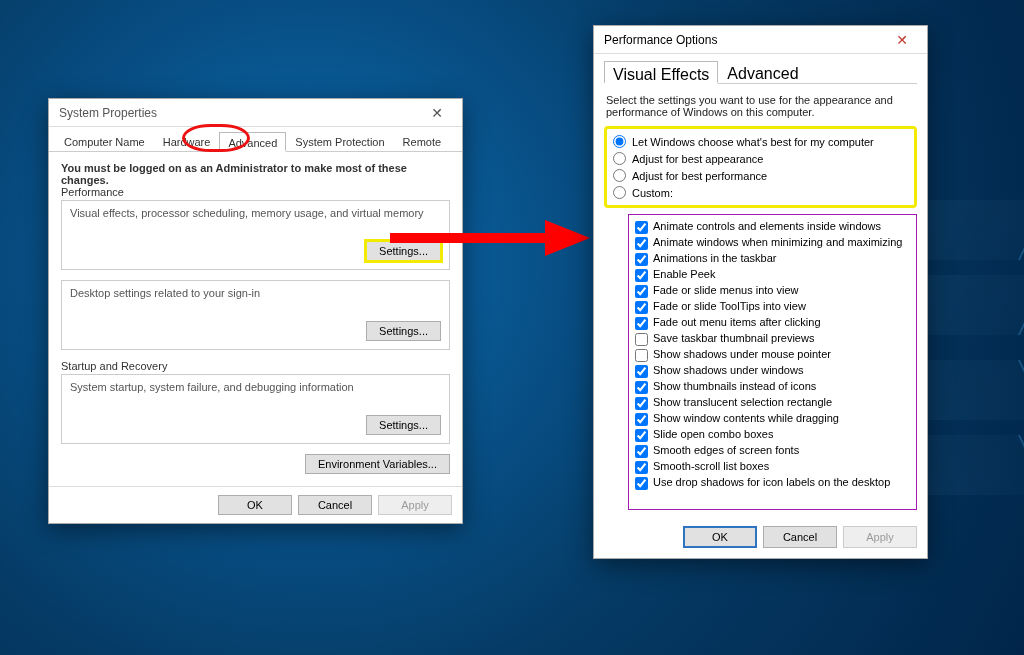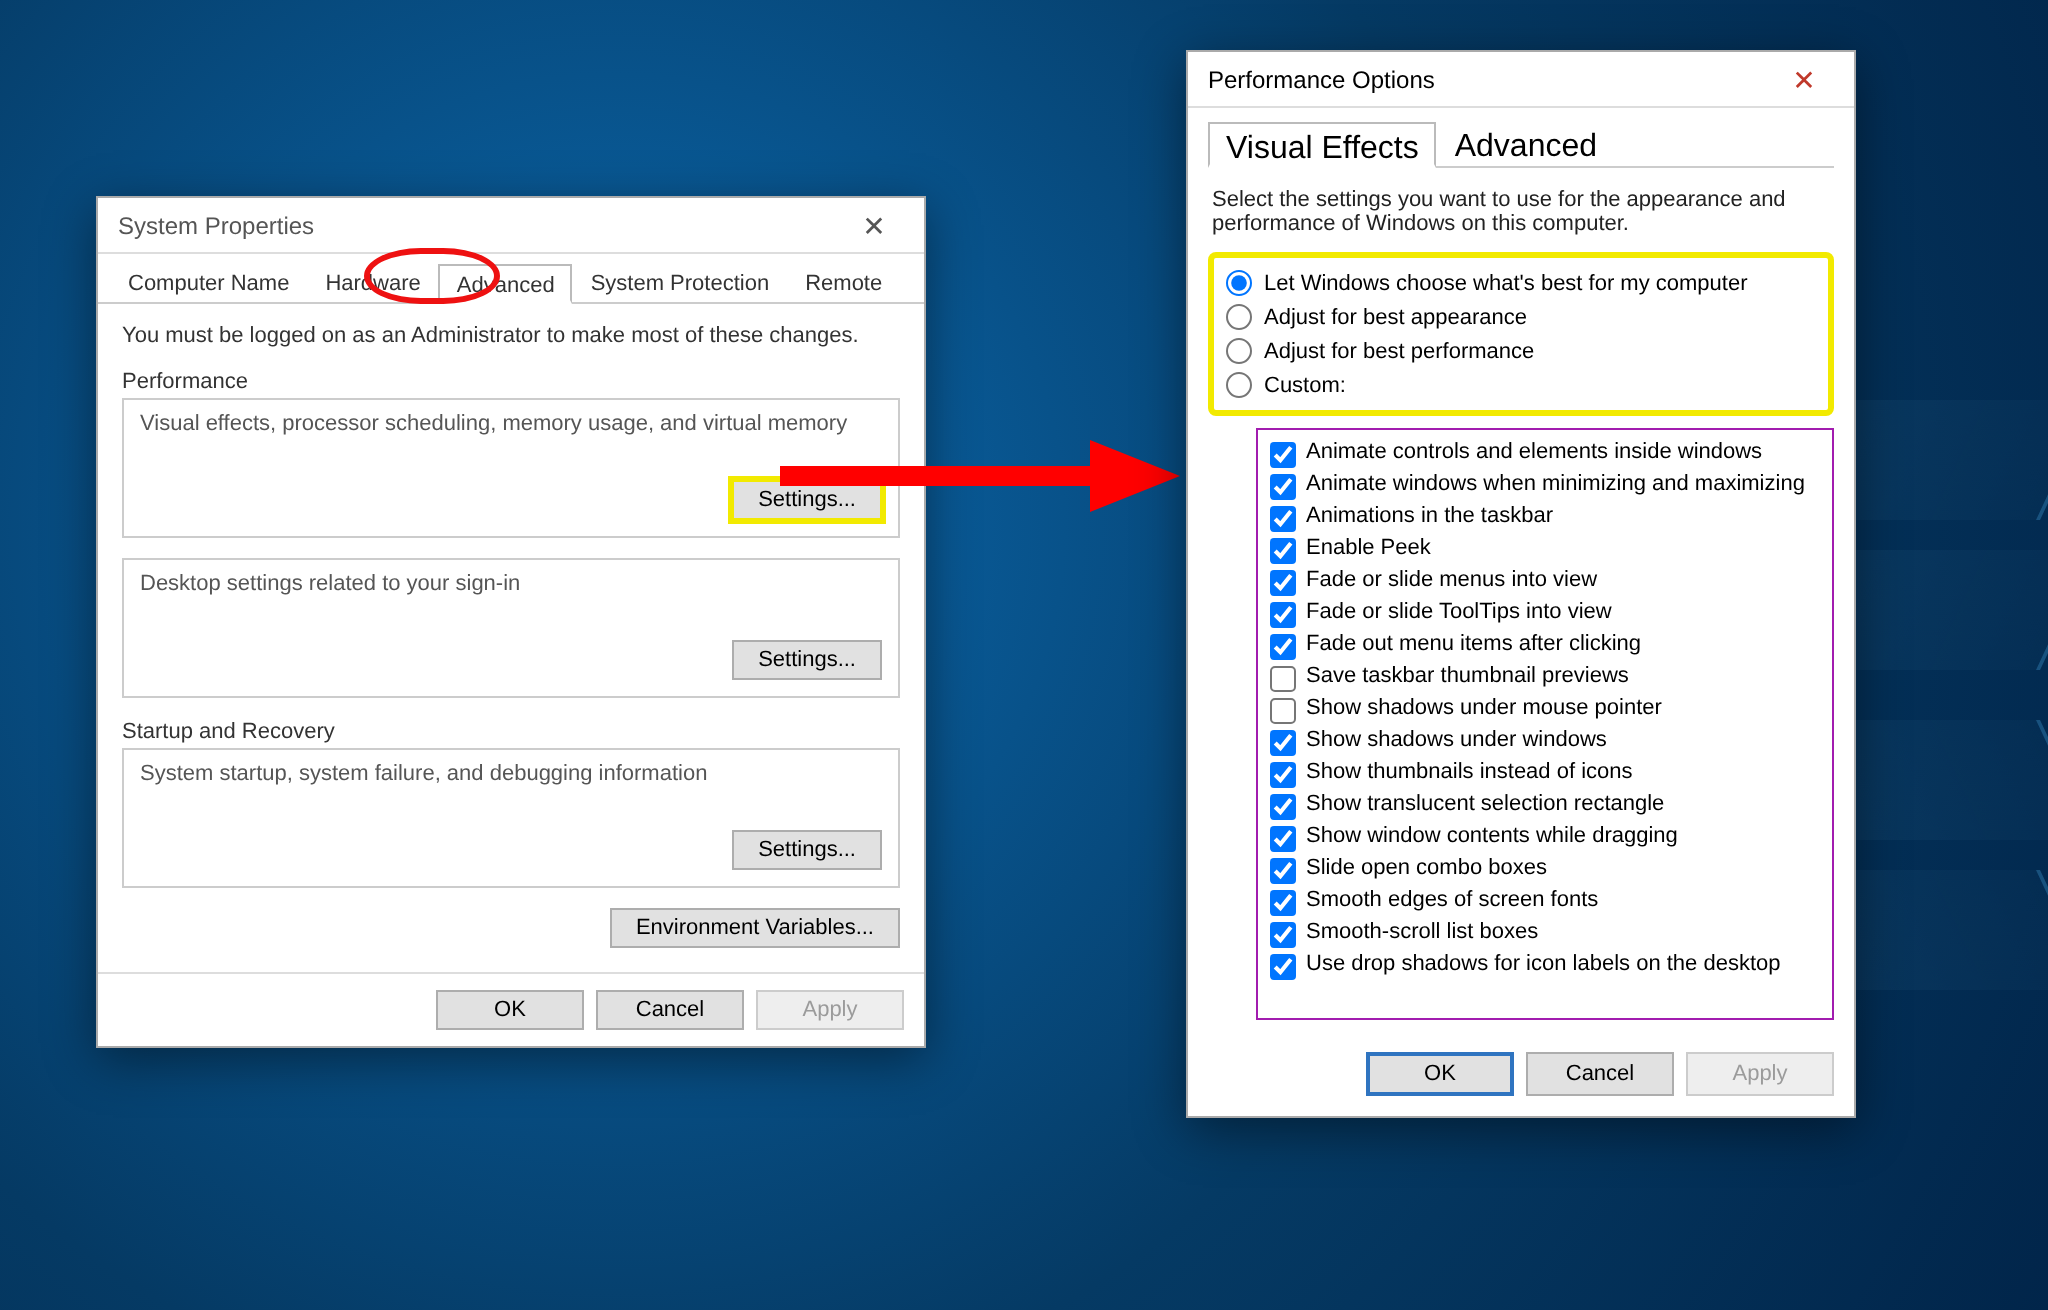--- a/index.html
+++ b/index.html
@@ -39,23 +39,23 @@
   .titlebar .title { flex: 1; font-size: 12px; }
   .titlebar .close { width: 38px; text-align: center; color: #555; font-size: 14px; line-height: 28px; cursor: pointer;}
 
   
   #sysprops { left: 48px; top: 98px; width: 415px; }
   .tabstrip { display:flex; padding: 4px 6px 0 6px; gap: 0; border-bottom:1px solid #ccc; background:#fff; height:25px;}
   .tab { padding: 4px 8px; font-size:11px; color:#333; border:1px solid transparent; border-bottom:none; background:transparent; cursor:pointer;}
   .tab.active { background:#fff; border-color:#bbb; border-bottom:2px solid #fff; position:relative; top:1px;}
   .redcircle { position:absolute; border:3px solid #e11; border-radius:50%/60%; width:68px; height:28px; left:182px; top:124px; pointer-events:none;}
   .sp-body { padding: 10px 12px 8px 12px; }
-  .admin-note{ color:#333; }
+  .admin-note{ color:#333; font-weight:bold;}
   .group { margin-bottom: 10px; }
-  .group-label { color:#333; margin-bottom:2px;margin-top:11px;}
+  .group-label { color:#333; margin-bottom:2px;}
   .group-box { border:1px solid #ccc; padding: 6px 8px 8px 8px;}
   .group-desc{ color:#555; margin-bottom:22px;}
   .btn { background:#e1e1e1; border:1px solid #adadad; padding:3px 12px; font-size:11px; cursor:pointer; min-width:74px;}
   .btn-row-right{ text-align:right;}
   .hl-yellow { outline:3px solid #f2ea00; outline-offset:-1px;}
   .envrow { text-align:right; margin: 8px 0 4px 0;}
   .dlg-footer { display:flex; justify-content:flex-end; gap:6px; padding:8px 10px; border-top:1px solid #ddd;}
   .btn.disabled{ color:#9b9b9b; border-color:#ccc; background:#eee; cursor:default;}
 
   

